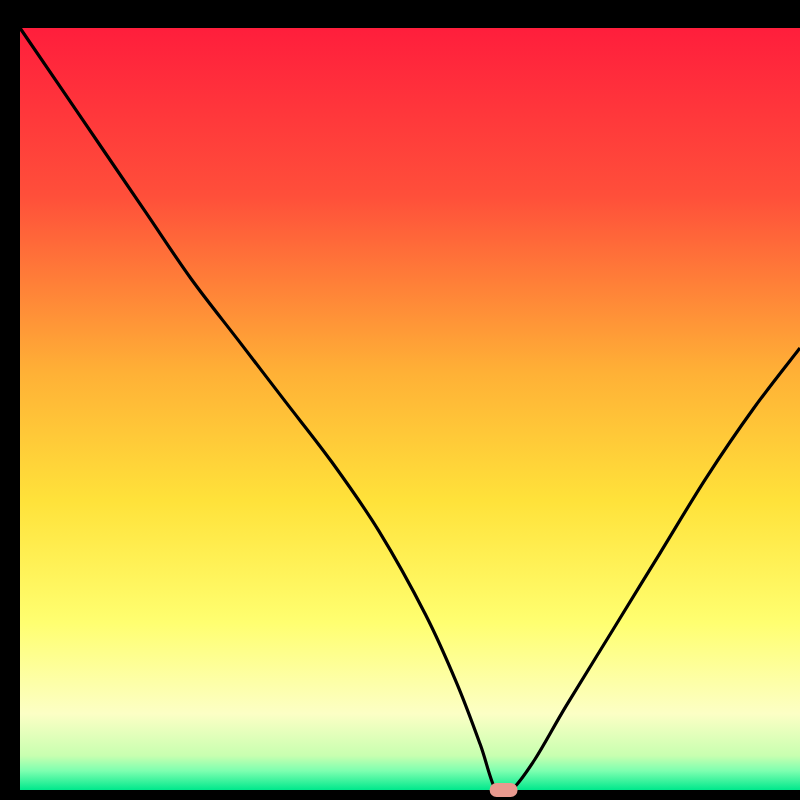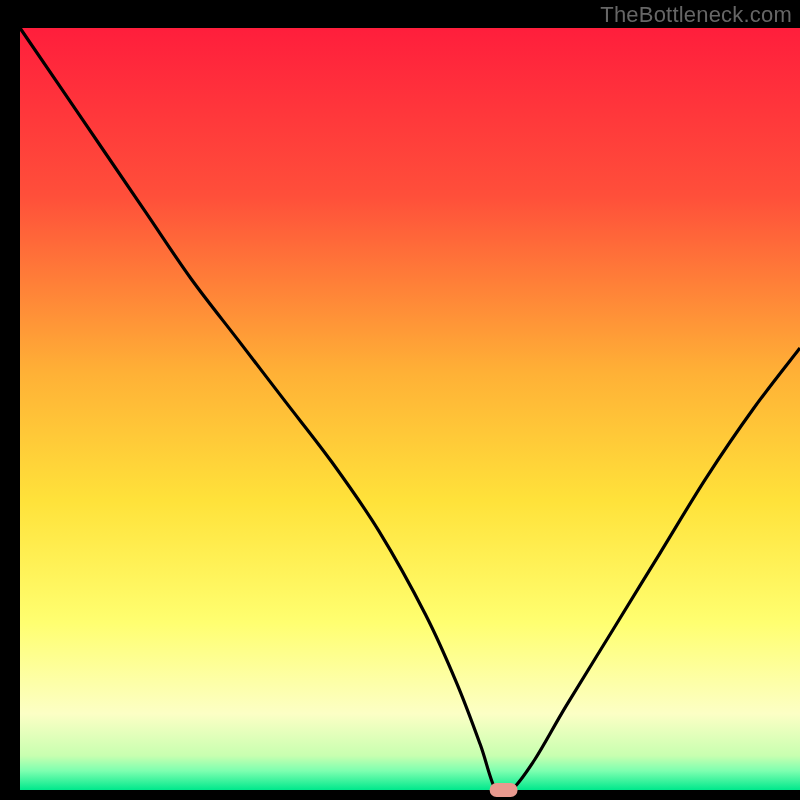--- a/index.html
+++ b/index.html
@@ -31,21 +31,20 @@
     display: block;
     position: absolute;
     top: 0;
     left: 0;
   }
 </style>
 </head>
 <body>
 
 <div class="chart-container">
-  <div class="watermark">TheBottleneck.com</div>
   <svg width="800" height="800" viewBox="0 0 800 800">
     <defs>
       <linearGradient id="bg-grad" x1="0" y1="0" x2="0" y2="1">
           <stop offset="0%" stop-color="#ff1e3c"></stop>
           <stop offset="22%" stop-color="#ff4f3a"></stop>
           <stop offset="45%" stop-color="#ffb036"></stop>
           <stop offset="62%" stop-color="#ffe23a"></stop>
           <stop offset="78%" stop-color="#ffff70"></stop>
           <stop offset="90%" stop-color="#fcffc5"></stop>
           <stop offset="95.5%" stop-color="#c8ffb0"></stop>

